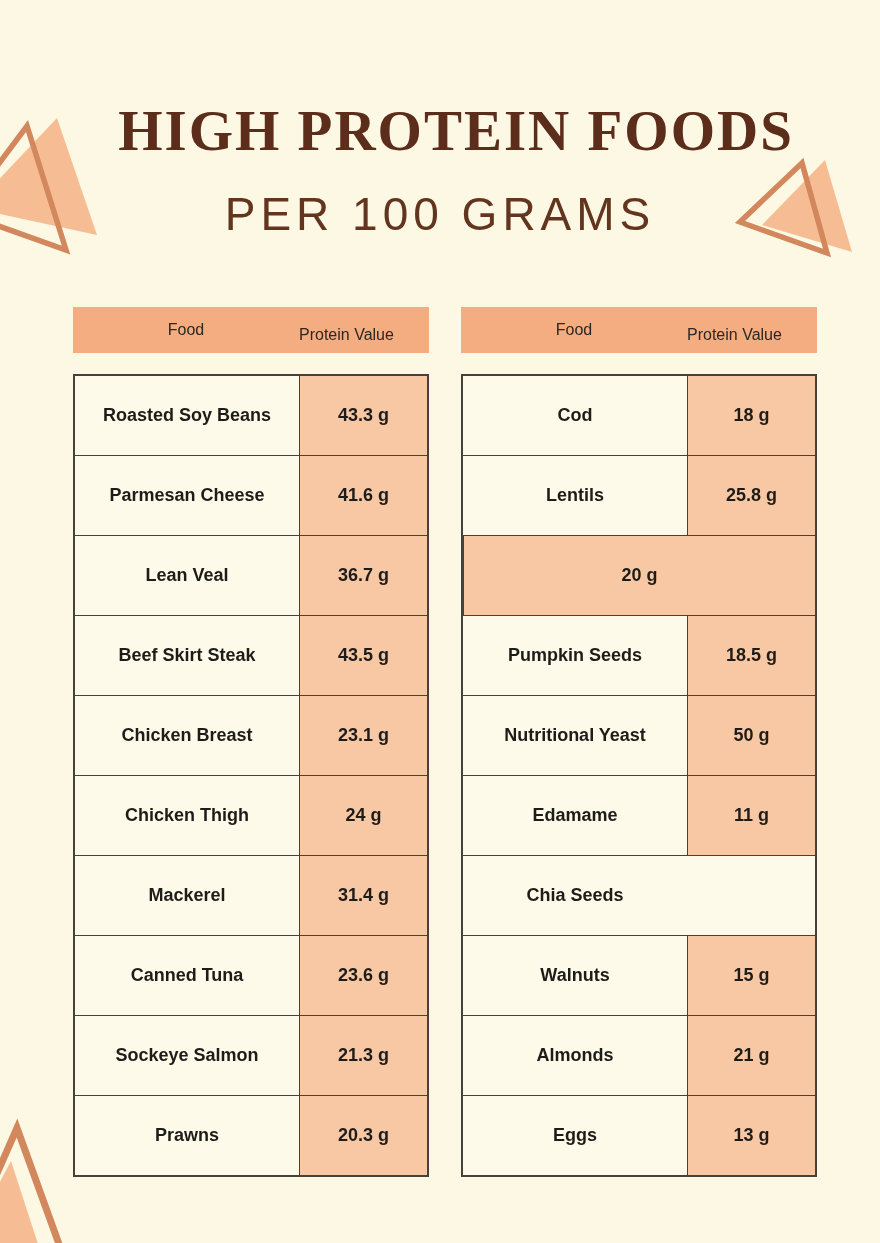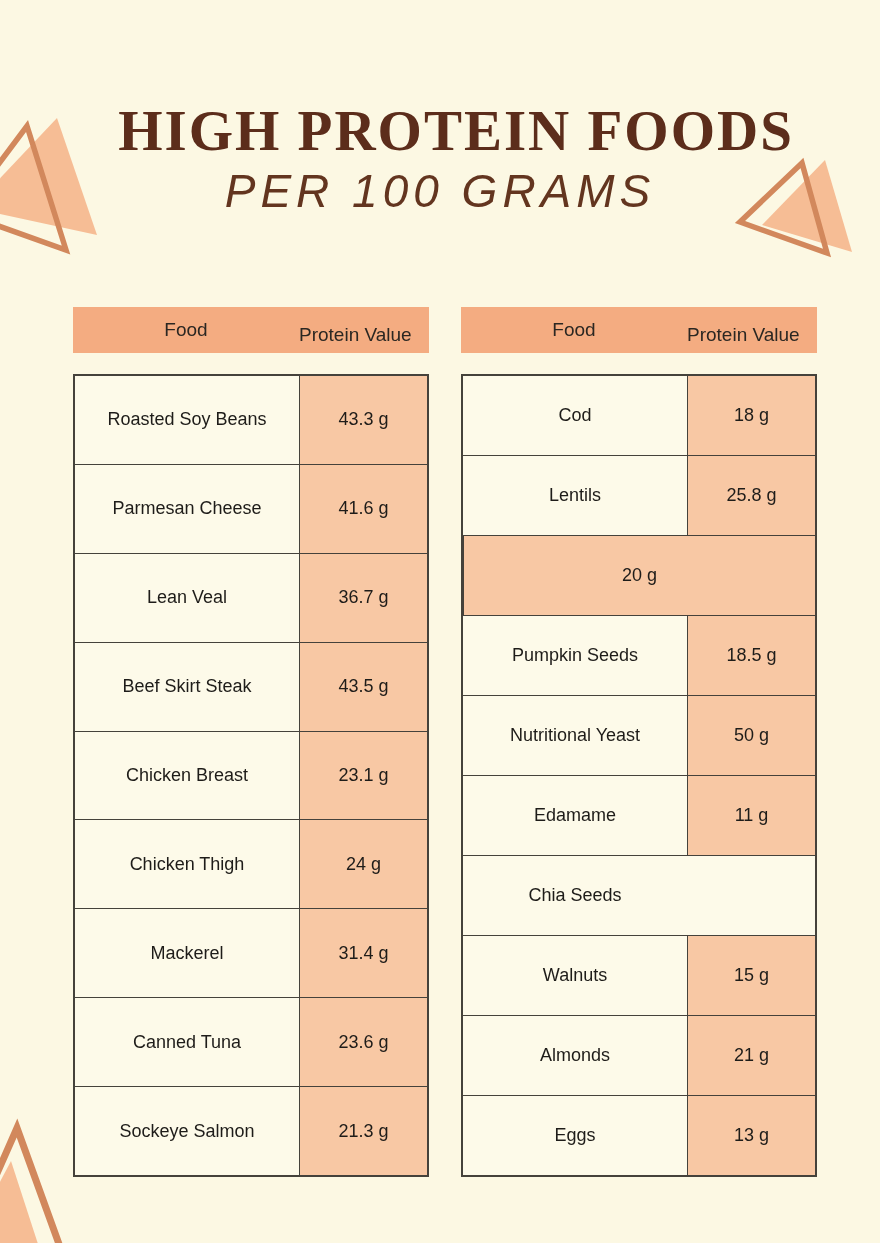--- a/index.html
+++ b/index.html
@@ -33,46 +33,45 @@
     margin:0;
     font-family:"Liberation Serif", serif;
     font-weight:700;
     font-size:57px;
     line-height:1.1;
     letter-spacing:2px;
     color:var(--title);
     padding-left:32px;
   }
   .poster-subtitle{
-    margin-top:4px;
+    margin-top:27px;
     font-size:46px;
     line-height:1.05;
     font-weight:400;
     letter-spacing:5px;
     color:var(--subtitle);
-    font-style:italic;
   }
   
   .data-table{position:absolute;top:307px;width:356px;}
   .data-table.left{left:73px;}
   .data-table.right{left:461px;}
   .thead{
     height:46px;
     background:var(--header-bar);
     display:flex;align-items:center;
-    font-size:19px;color:var(--header-text);
+    font-size:16px;color:var(--header-text);
   }
   .thead .food-label{width:226px;text-align:center;}
   .thead .value-label{flex:1;text-align:left;transform:translateY(5px);}
   .tbody{
     margin-top:21px;
     height:803px;
     border:2px solid var(--table-border);
     background:var(--food-cell);
-    display:flex;flex-direction:column;
+    display:flex;flex-direction:column;font-weight:bold;
   }
   .trow{flex:1;display:flex;border-bottom:1.5px solid var(--table-border);}
   .trow:last-child{border-bottom:none;}
   .cell{
     display:flex;align-items:center;justify-content:center;
     font-size:18px;color:var(--cell-text);
   }
   .cell.food{width:224px;text-align:center;}
   .cell.value{flex:1;background:var(--value-cell);border-left:1.5px solid var(--table-border);}
   
@@ -144,20 +143,24 @@
         <div class="cell value">31.4 g</div>
       </div>
       <div class="trow">
         <div class="cell food">Canned Tuna</div>
         <div class="cell value">23.6 g</div>
       </div>
       <div class="trow">
         <div class="cell food">Sockeye Salmon</div>
         <div class="cell value">21.3 g</div>
       </div>
+      <div class="trow">
+        <div class="cell food">Prawns</div>
+        <div class="cell value">20.3 g</div>
+      </div>
     </div>
   </section>
 
   <section class="data-table right">
     <div class="thead">
       <span class="food-label">Food</span>
       <span class="value-label">Protein Value</span>
     </div>
     <div class="tbody">
       <div class="trow">

